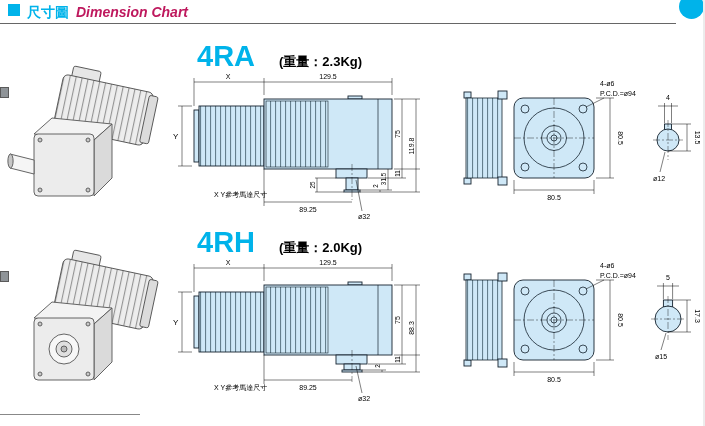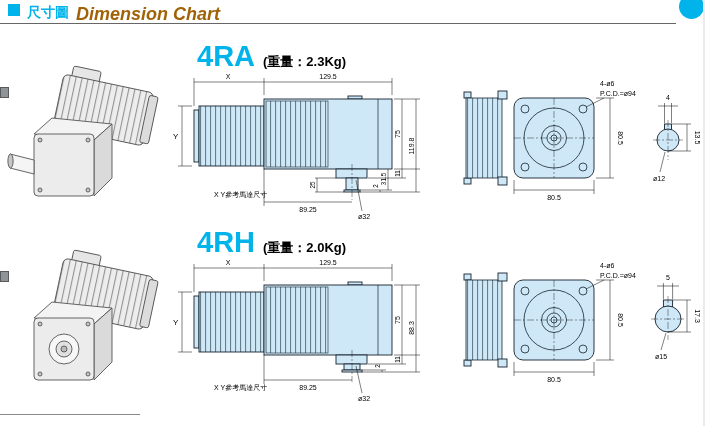--- a/index.html
+++ b/index.html
@@ -2,30 +2,30 @@
 <html><head>
 <meta charset="utf-8">
 <style>
   html,body{margin:0;padding:0;background:#fff;}
   .page{position:relative;width:705px;height:426px;background:#fff;overflow:hidden;
         font-family:"Liberation Sans",sans-serif;color:#000;}
   
   .header{position:absolute;left:8px;top:4px;display:flex;align-items:flex-start;gap:7px;}
   .hdr-bullet{width:12px;height:12px;background:#00b3ea;display:inline-block;}
   .hdr-zh{font-size:14px;font-weight:bold;color:#00b3ea;}
-  .hdr-en{font-size:18px;font-weight:bold;font-style:italic;color:#a16207;}
+  .hdr-en{font-size:14px;font-weight:bold;font-style:italic;color:#be185d;}
   .hdr-rule{position:absolute;left:0;top:23px;width:676px;height:1px;background:#666;}
   .badge{position:absolute;left:679px;top:-6px;width:25px;height:25px;border-radius:50%;background:#00b3ea;}
   .mark{position:absolute;left:0;width:9px;height:11px;background:#8f9498;border:1px solid #5a5a5a;box-sizing:border-box;}
   .bottom-rule{position:absolute;left:0;top:414px;width:140px;height:1px;background:#888;}
   .right-edge{position:absolute;right:0;top:0;width:2px;height:426px;background:#ececec;}
   
   .sec-title{position:absolute;white-space:nowrap;}
   .model{color:#00b3ea;font-size:29px;font-weight:bold;}
-  .weight{color:#000;font-size:13px;font-weight:bold;margin-left:8px;}
+  .weight{color:#000;font-size:13px;font-weight:bold;margin-left:24px;}
   
   svg{position:absolute;overflow:visible;}
   .part{fill:#cfe8f7;stroke:#15232e;stroke-width:0.9;}
   .hole{fill:none;stroke:#15232e;stroke-width:0.8;}
   .edge{stroke:#15232e;stroke-width:0.7;}
   .dimline{stroke:#000;stroke-width:0.5;fill:none;}
   .cline{stroke:#000;stroke-width:0.4;stroke-dasharray:7 2 2 2;fill:none;}
   .dim{font-size:7px;fill:#000;font-family:"Liberation Sans",sans-serif;}
   .dim-s{font-size:6.3px;fill:#000;font-family:"Liberation Sans",sans-serif;}
   .dim-lg{font-size:8px;fill:#000;font-family:"Liberation Sans",sans-serif;}

